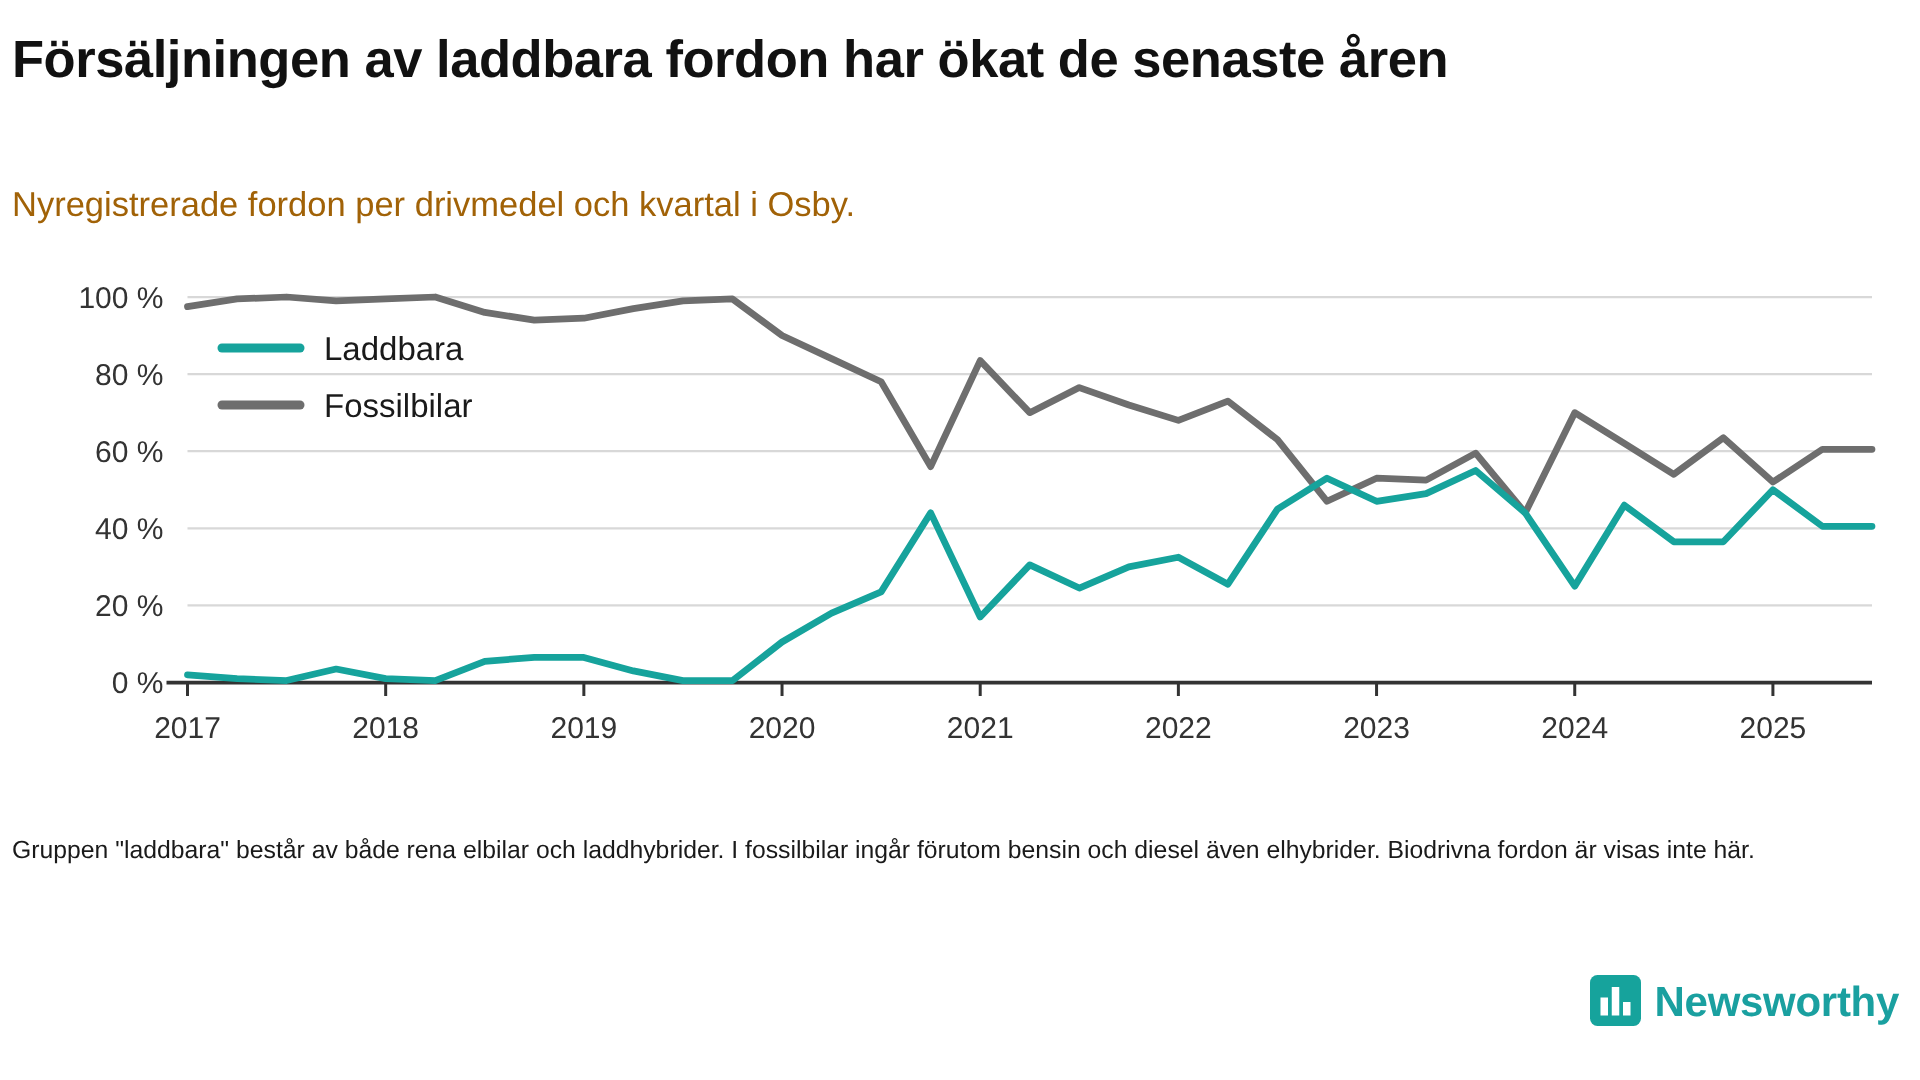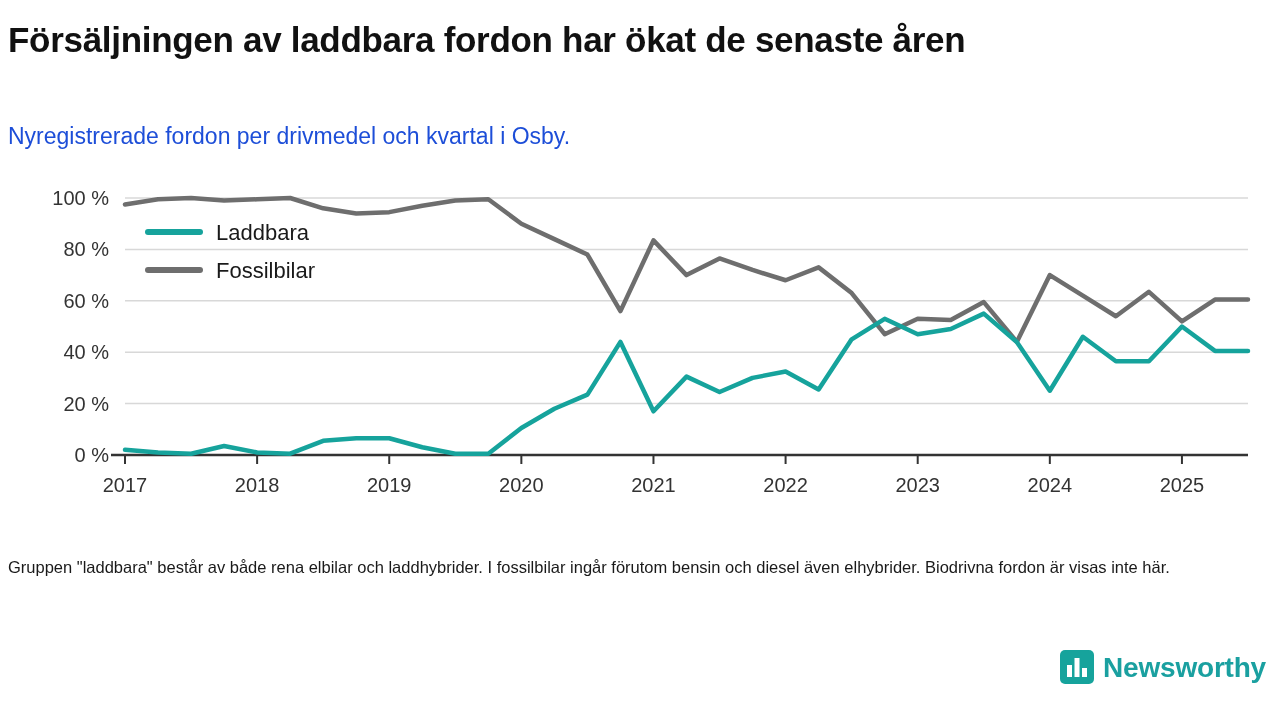--- a/index.html
+++ b/index.html
@@ -30,21 +30,21 @@
     letter-spacing: -0.3px;
     color: #111111;
     white-space: nowrap;
   }
   .subtitle {
     position: absolute;
     left: 8px;
     top: 123px;
     font-size: 23px;
     font-weight: normal;
-    color: #1d4ed8;
+    color: #a16207;
     white-space: nowrap;
   }
   .chart-wrap {
     position: absolute;
     left: 0px;
     top: 170px;
     width: 1280px;
     height: 340px;
   }
   .chart-svg {

